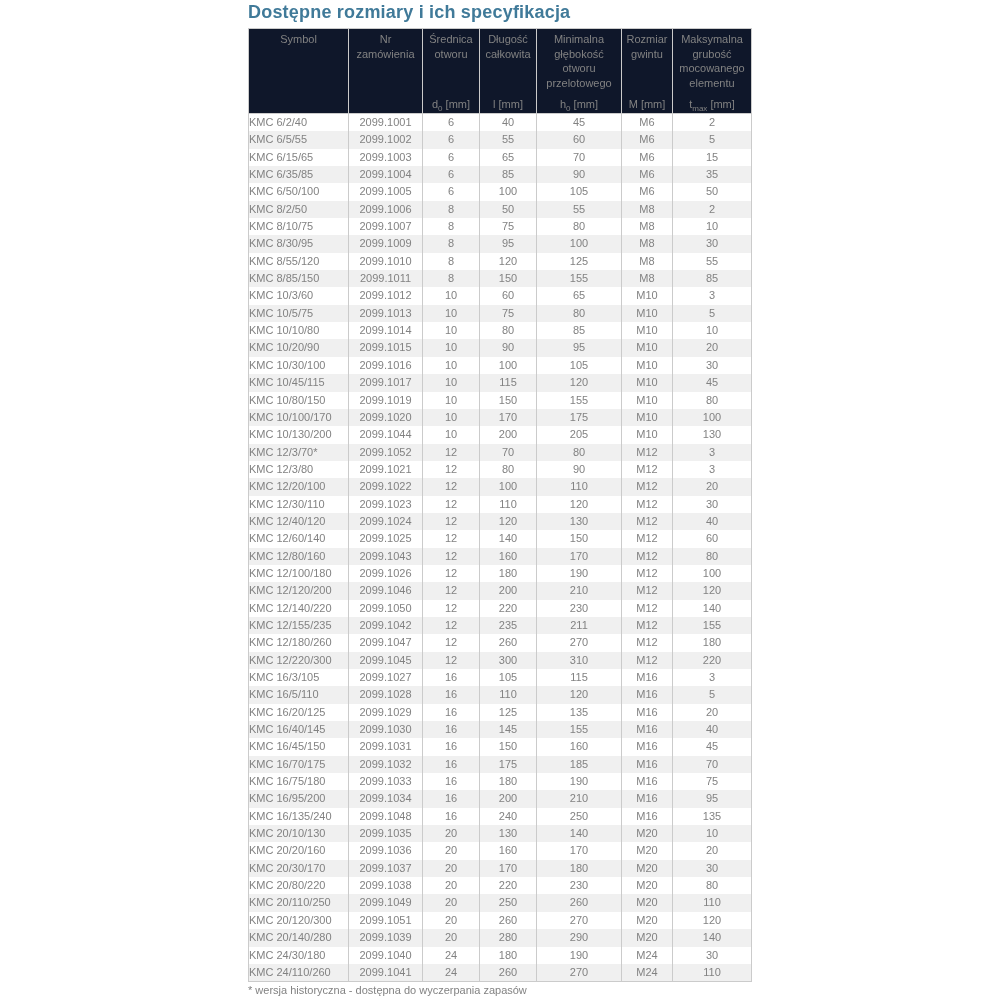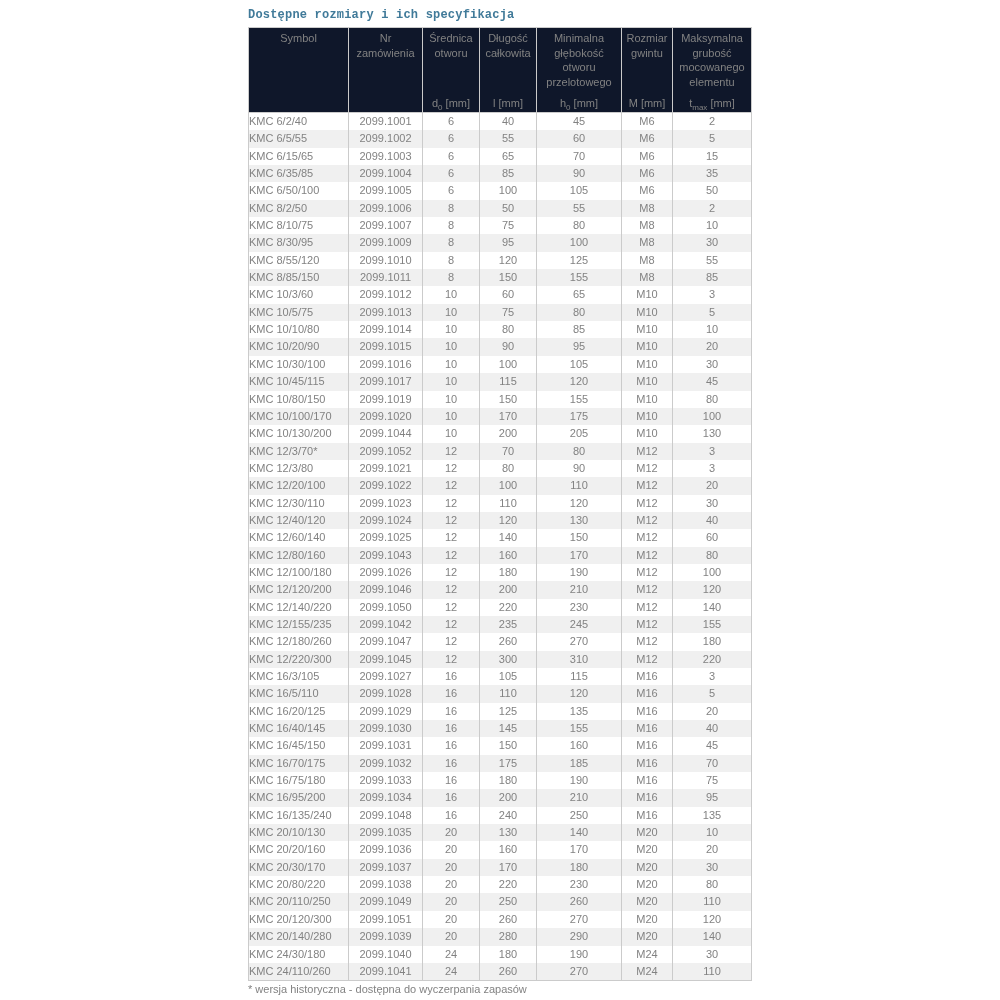--- a/index.html
+++ b/index.html
@@ -9,24 +9,23 @@
     --border-color:#cbcbcb;
   }
   *{box-sizing:border-box;}
   html,body{margin:0;padding:0;}
   body{
     width:1000px;height:1000px;overflow:hidden;background:#ffffff;
     font-family:"Liberation Sans","DejaVu Sans",sans-serif;
   }
   .page{width:503px;margin-left:248px;}
   .page-title{
-    margin:8px 0 5px 0;
-    font-size:12px;font-weight:bold;color:var(--title-color);
+    margin:2px 0 5px 0;
+    font-size:18px;font-weight:bold;color:var(--title-color);
     letter-spacing:.2px;
-    font-family:Liberation Mono, monospace;
   }
   table.spec{
     width:503px;border-collapse:collapse;table-layout:fixed;
     border:1px solid var(--border-color);
     font-size:11px;color:var(--text-color);
   }
   col.c0{width:100px}col.c1{width:74px}col.c2{width:57px}
   col.c3{width:57px}col.c4{width:85px}col.c5{width:51px}col.c6{width:79px}
   thead th{
     border-left:1px solid var(--border-color);
@@ -381,21 +380,21 @@
           <td>220</td>
           <td>230</td>
           <td>M12</td>
           <td>140</td>
         </tr>
         <tr>
           <td>KMC 12/155/235</td>
           <td>2099.1042</td>
           <td>12</td>
           <td>235</td>
-          <td>245</td>
+          <td>211</td>
           <td>M12</td>
           <td>155</td>
         </tr>
         <tr>
           <td>KMC 12/180/260</td>
           <td>2099.1047</td>
           <td>12</td>
           <td>260</td>
           <td>270</td>
           <td>M12</td>

